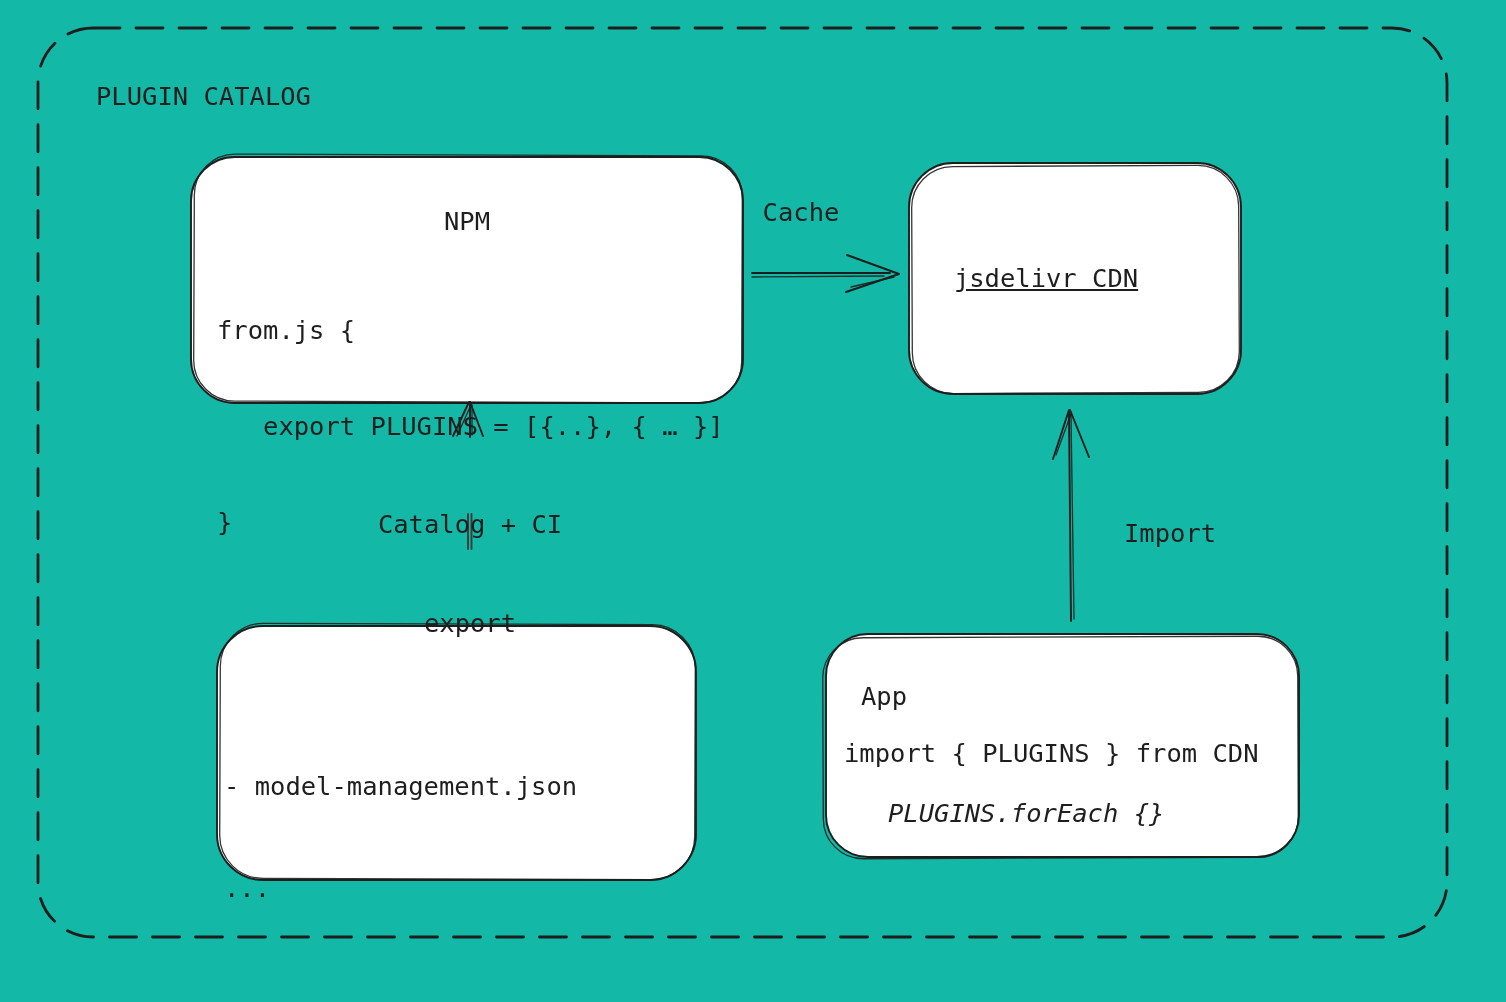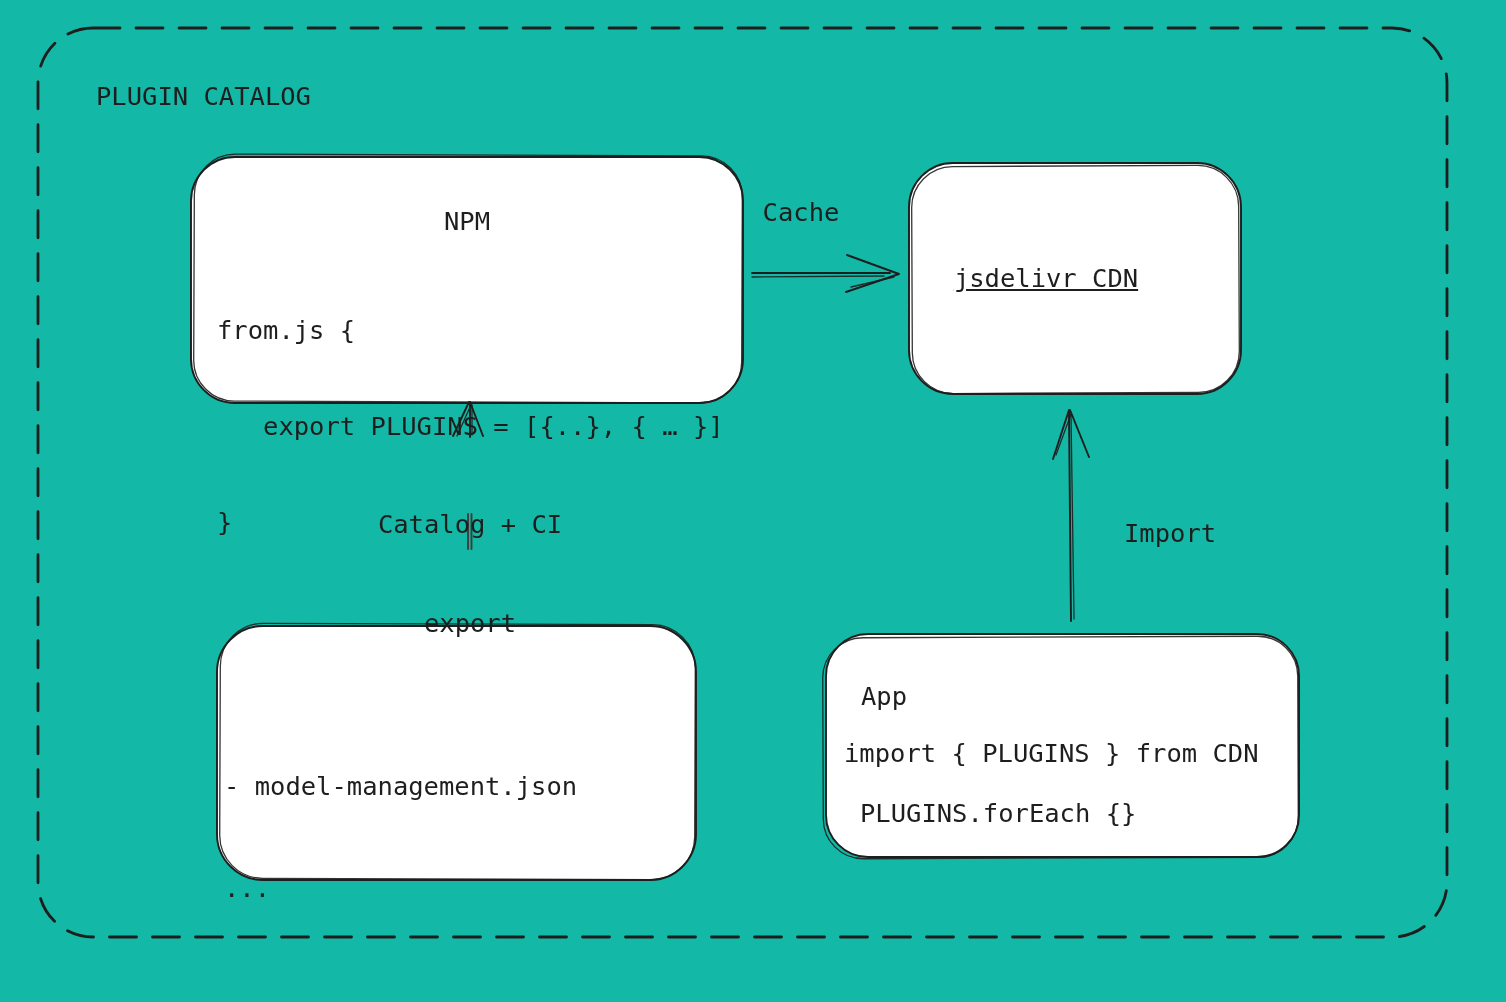--- a/index.html
+++ b/index.html
@@ -109,15 +109,15 @@
     <div>- model-management.json</div>
     <div>...</div>
   </div>
 
   <div class="t" style="left:1108px;top:517px;margin-left:16px;">Import</div>
 
   <div class="t" style="left:861px;top:680px;">App</div>
 
   <div class="t" style="left:844px;top:737px;">import { PLUGINS } from CDN</div>
 
-  <div class="t" style="left:860px;top:797px;">PLUGINS.forEach {}</div>
+  <div class="t" style="left:888px;top:797px;font-style:italic;">PLUGINS.forEach {}</div>
 
 </div>
 
 </body></html>

